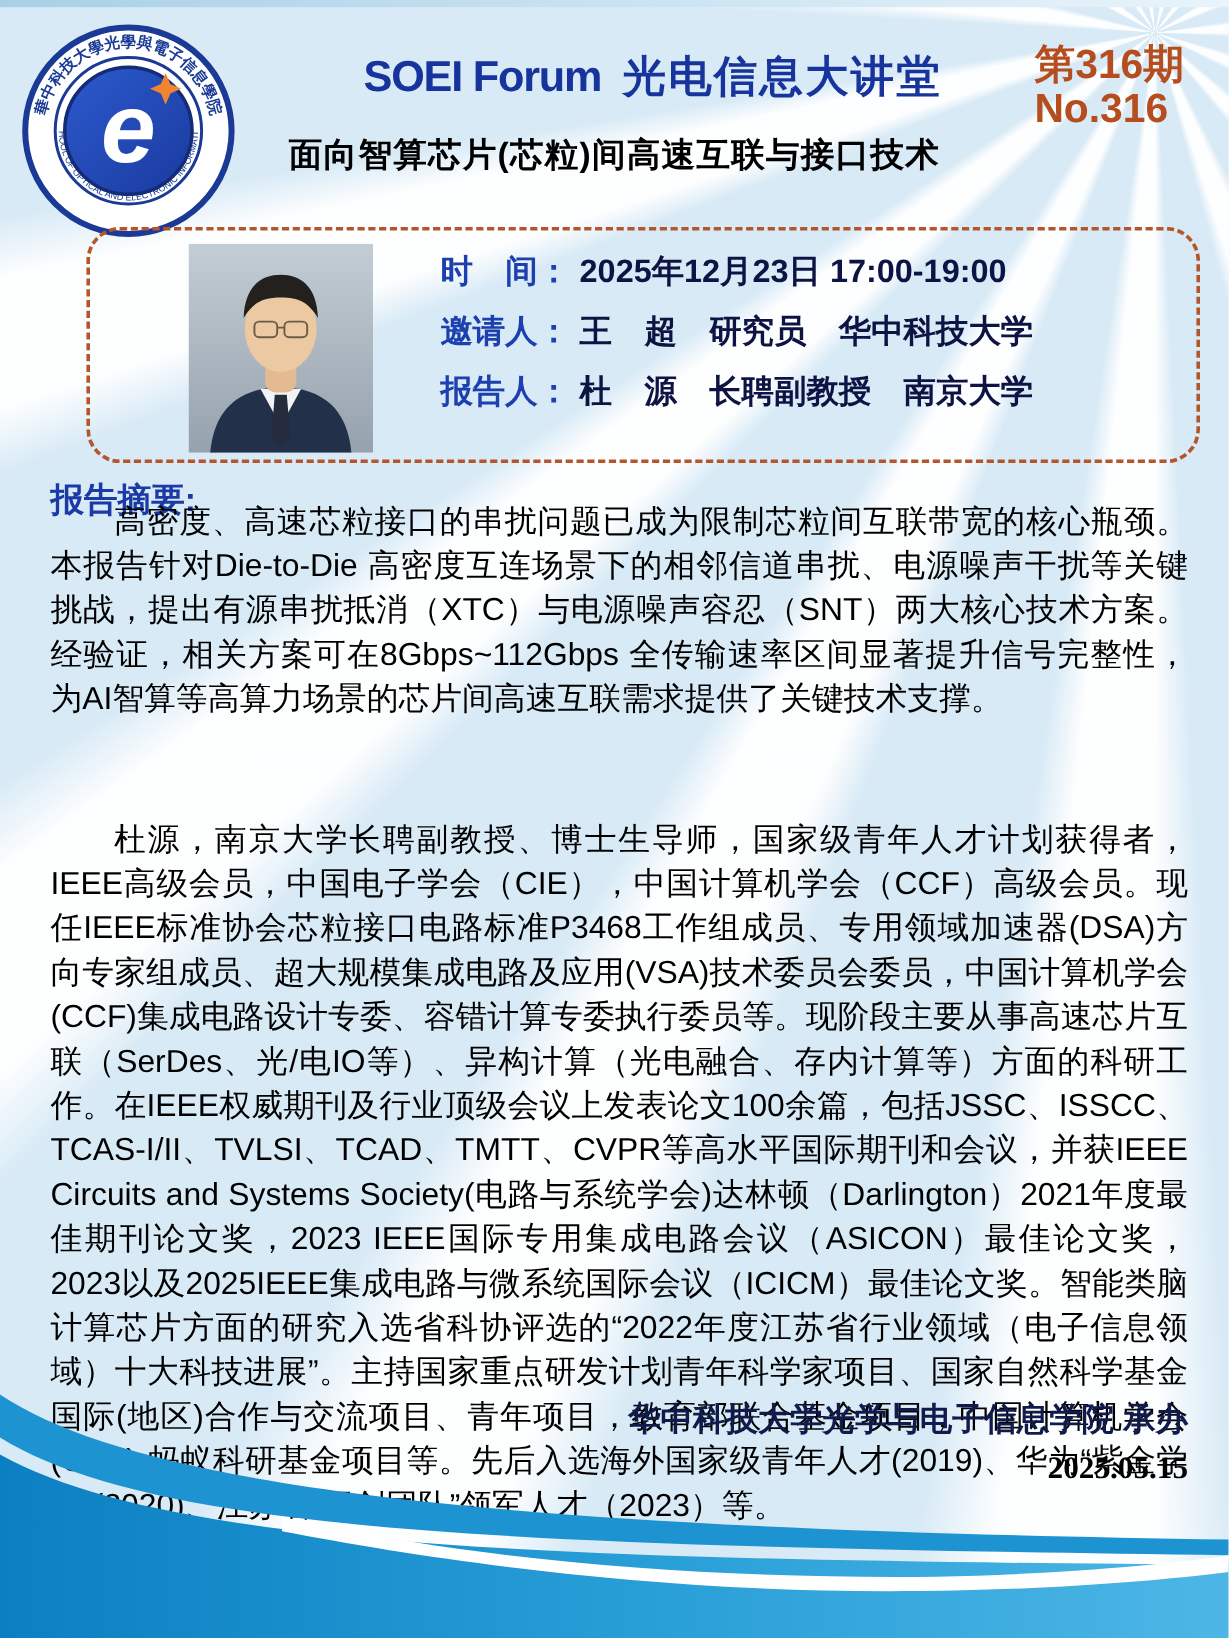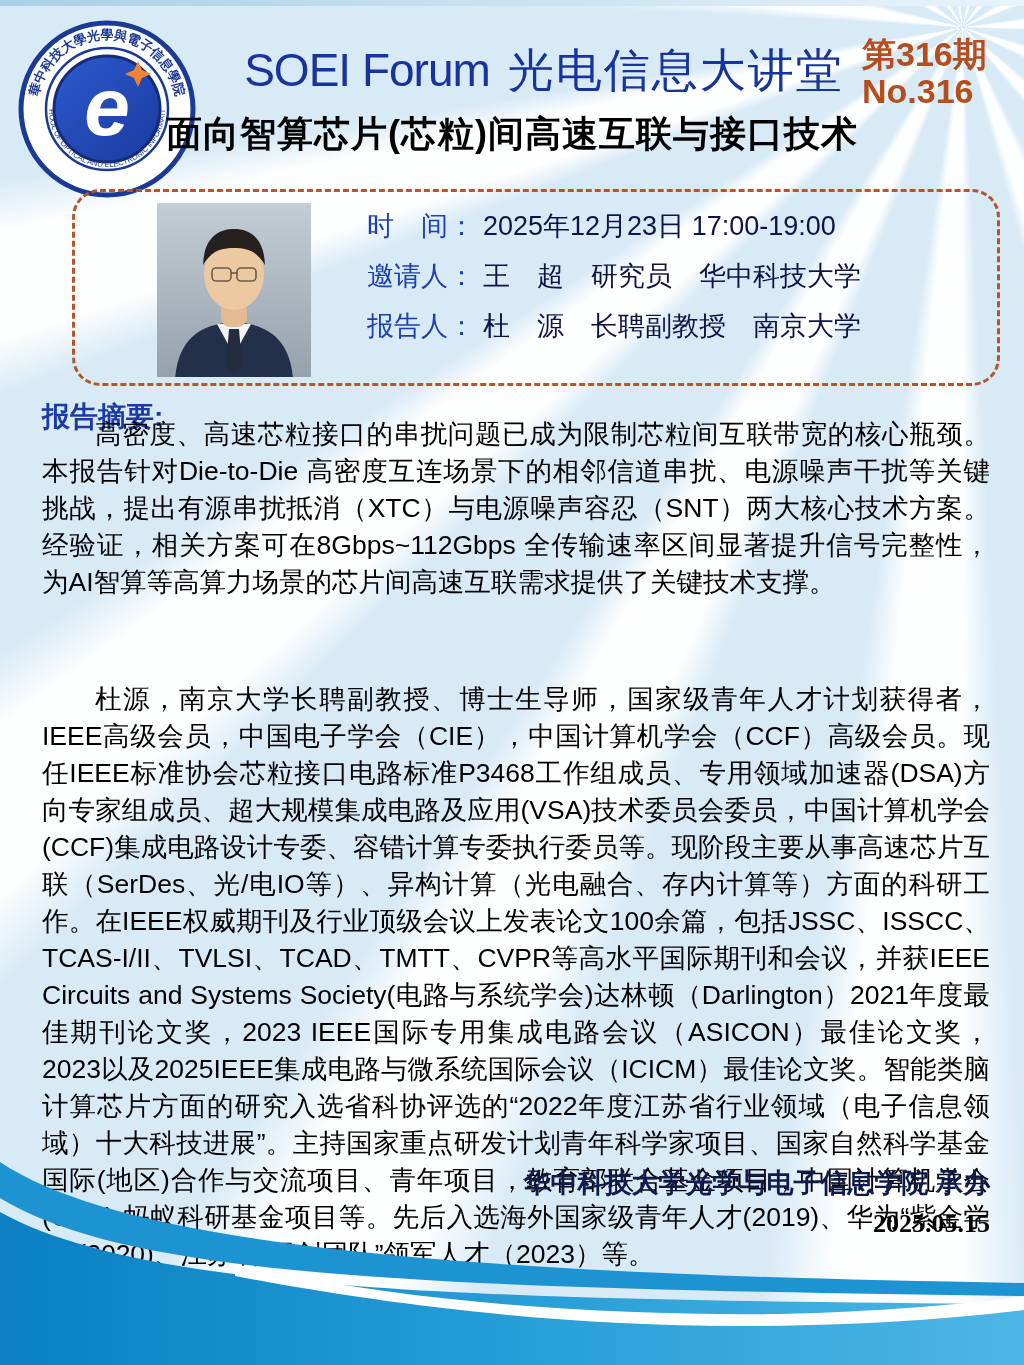--- a/index.html
+++ b/index.html
@@ -16,38 +16,38 @@
         rgba(255,255,255,0) 21deg 24deg),
       linear-gradient(#d8eaf6,#d8eaf6);
   }
   .topstrip{position:absolute;left:0;top:0;width:100%;height:6px;
     background:linear-gradient(90deg,#a9d0e7,#e9f4fb);}
   
   .logo{position:absolute;left:16px;top:18px;width:182px;height:182px;}
   .forum-title{
     position:absolute;left:208px;top:40px;width:672px;
     text-align:center;white-space:nowrap;
-    font-size:46px;font-weight:400;color:#17339c;letter-spacing:-1px;
+    font-size:36px;font-weight:700;color:#17339c;letter-spacing:-1px;
   }
   .forum-title .cn{margin-left:18px;letter-spacing:2px;}
   .issue{position:absolute;right:16px;top:36px;width:146px;
     color:#b54d1e;font-weight:bold;font-size:34px;line-height:37px;}
   .lecture-title{
     position:absolute;left:50px;top:110px;width:924px;
-    text-align:center;font-size:36px;font-weight:900;color:#000;
+    text-align:center;font-size:28px;font-weight:900;color:#000;
     letter-spacing:1px;white-space:nowrap;
   }
   
   .info-box{
     position:absolute;left:72px;top:189px;width:922px;height:191px;
     border:3px dashed #b5552c;border-radius:28px;
   }
   .photo{position:absolute;left:82px;top:11px;width:154px;height:174px;overflow:hidden;}
   .info-rows{position:absolute;left:292px;top:16px;display:flex;flex-direction:column;gap:14px;
-    font-size:27px;font-weight:normal;white-space:nowrap;}
+    font-size:27px;font-weight:bold;white-space:nowrap;}
   .info-row .lbl{color:#1d40b0;}
   .info-row .val{color:#0d1342;margin-left:8px;}
   
   .sec-heading{position:absolute;left:42px;font-size:28px;font-weight:bold;color:#1b3aa6;}
   .sec-body{
     position:absolute;left:42px;width:948px;
     font-size:26.5px;line-height:37px;color:#000;
     text-align:justify;text-indent:2em;
   }
   .h-abstract{top:398px;}

